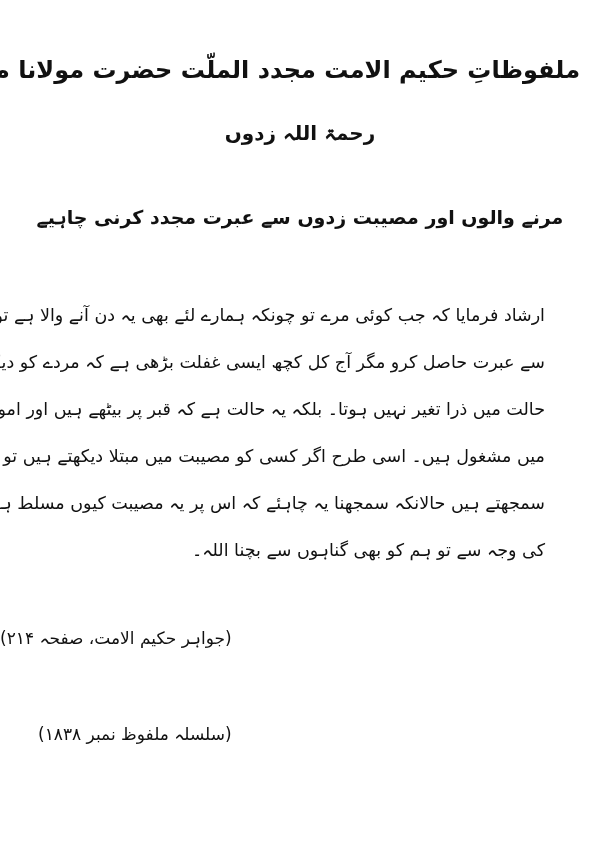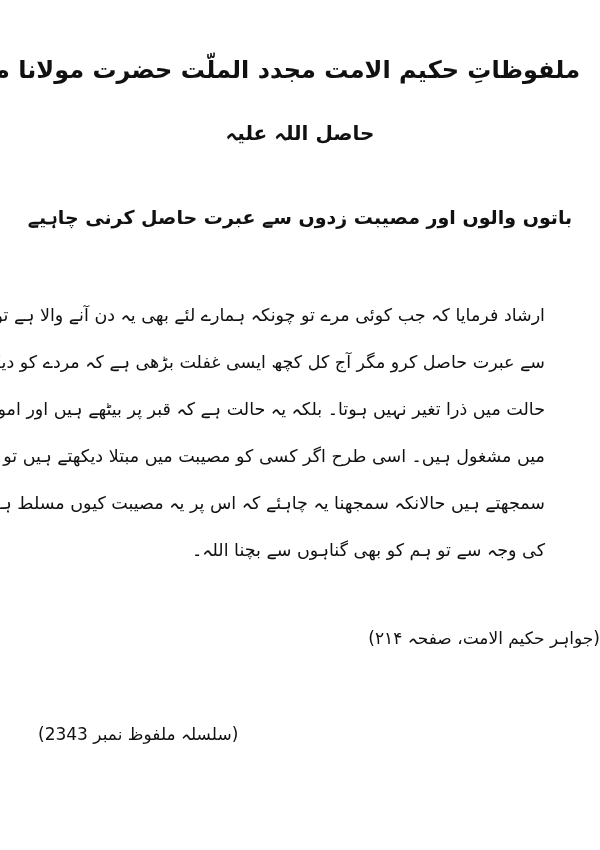--- a/index.html
+++ b/index.html
@@ -64,46 +64,46 @@
     text-align: justify;
     text-align-last: justify;
   }
   .body-text .line.last {
     text-align-last: right;
   }
   .reference {
     position: absolute;
     left: 0; right: 0;
     top: 624px;
-    text-align: right;
+    text-align: left;
     font-size: 17px;
     line-height: 28px;
   }
   .serial {
     position: absolute;
     left: 38px;
     top: 720px;
     font-size: 17px;
     line-height: 28px;
     direction: rtl;
     text-align: left;
   }
 </style>
 </head>
 <body>
 
 <div class="page">
   <div class="title">ملفوظاتِ حکیم الامت مجدد الملّت حضرت مولانا محمد اشرف علی تھانوی</div>
-  <div class="subtitle">حاصل اللہ علیہ</div>
-  <div class="heading">باتوں والوں اور مصیبت زدوں سے عبرت حاصل کرنی چاہیے</div>
+  <div class="subtitle">رحمۃ اللہ زدوں</div>
+  <div class="heading">مرنے والوں اور مصیبت زدوں سے عبرت مجدد کرنی چاہیے</div>
 
   <div class="body-text">
     <span class="line">ارشاد فرمایا کہ جب کوئی مرے تو چونکہ ہمارے لئے بھی یہ دن آنے والا ہے تو اس</span>
     <span class="line">سے عبرت حاصل کرو مگر آج کل کچھ ایسی غفلت بڑھی ہے کہ مردے کو دیکھ کر بھی ہماری</span>
     <span class="line">حالت میں ذرا تغیر نہیں ہوتا۔ بلکہ یہ حالت ہے کہ قبر پر بیٹھے ہیں اور امورِ دنیاوی کی باتوں</span>
     <span class="line">میں مشغول ہیں۔ اسی طرح اگر کسی کو مصیبت میں مبتلا دیکھتے ہیں تو اس کو اسی تک محدود</span>
     <span class="line">سمجھتے ہیں حالانکہ سمجھنا یہ چاہئے کہ اس پر یہ مصیبت کیوں مسلط ہوئی۔ ظاہر ہے کہ گناہوں</span>
     <span class="line last">کی وجہ سے تو ہم کو بھی گناہوں سے بچنا اللہ۔</span>
   </div>
 
   <div class="reference">(جواہر حکیم الامت، صفحہ ۲۱۴)</div>
-  <div class="serial">(سلسلہ ملفوظ نمبر 2343)</div>
+  <div class="serial">(سلسلہ ملفوظ نمبر ۱۸۳۸)</div>
 </div>
 
 </body></html>

